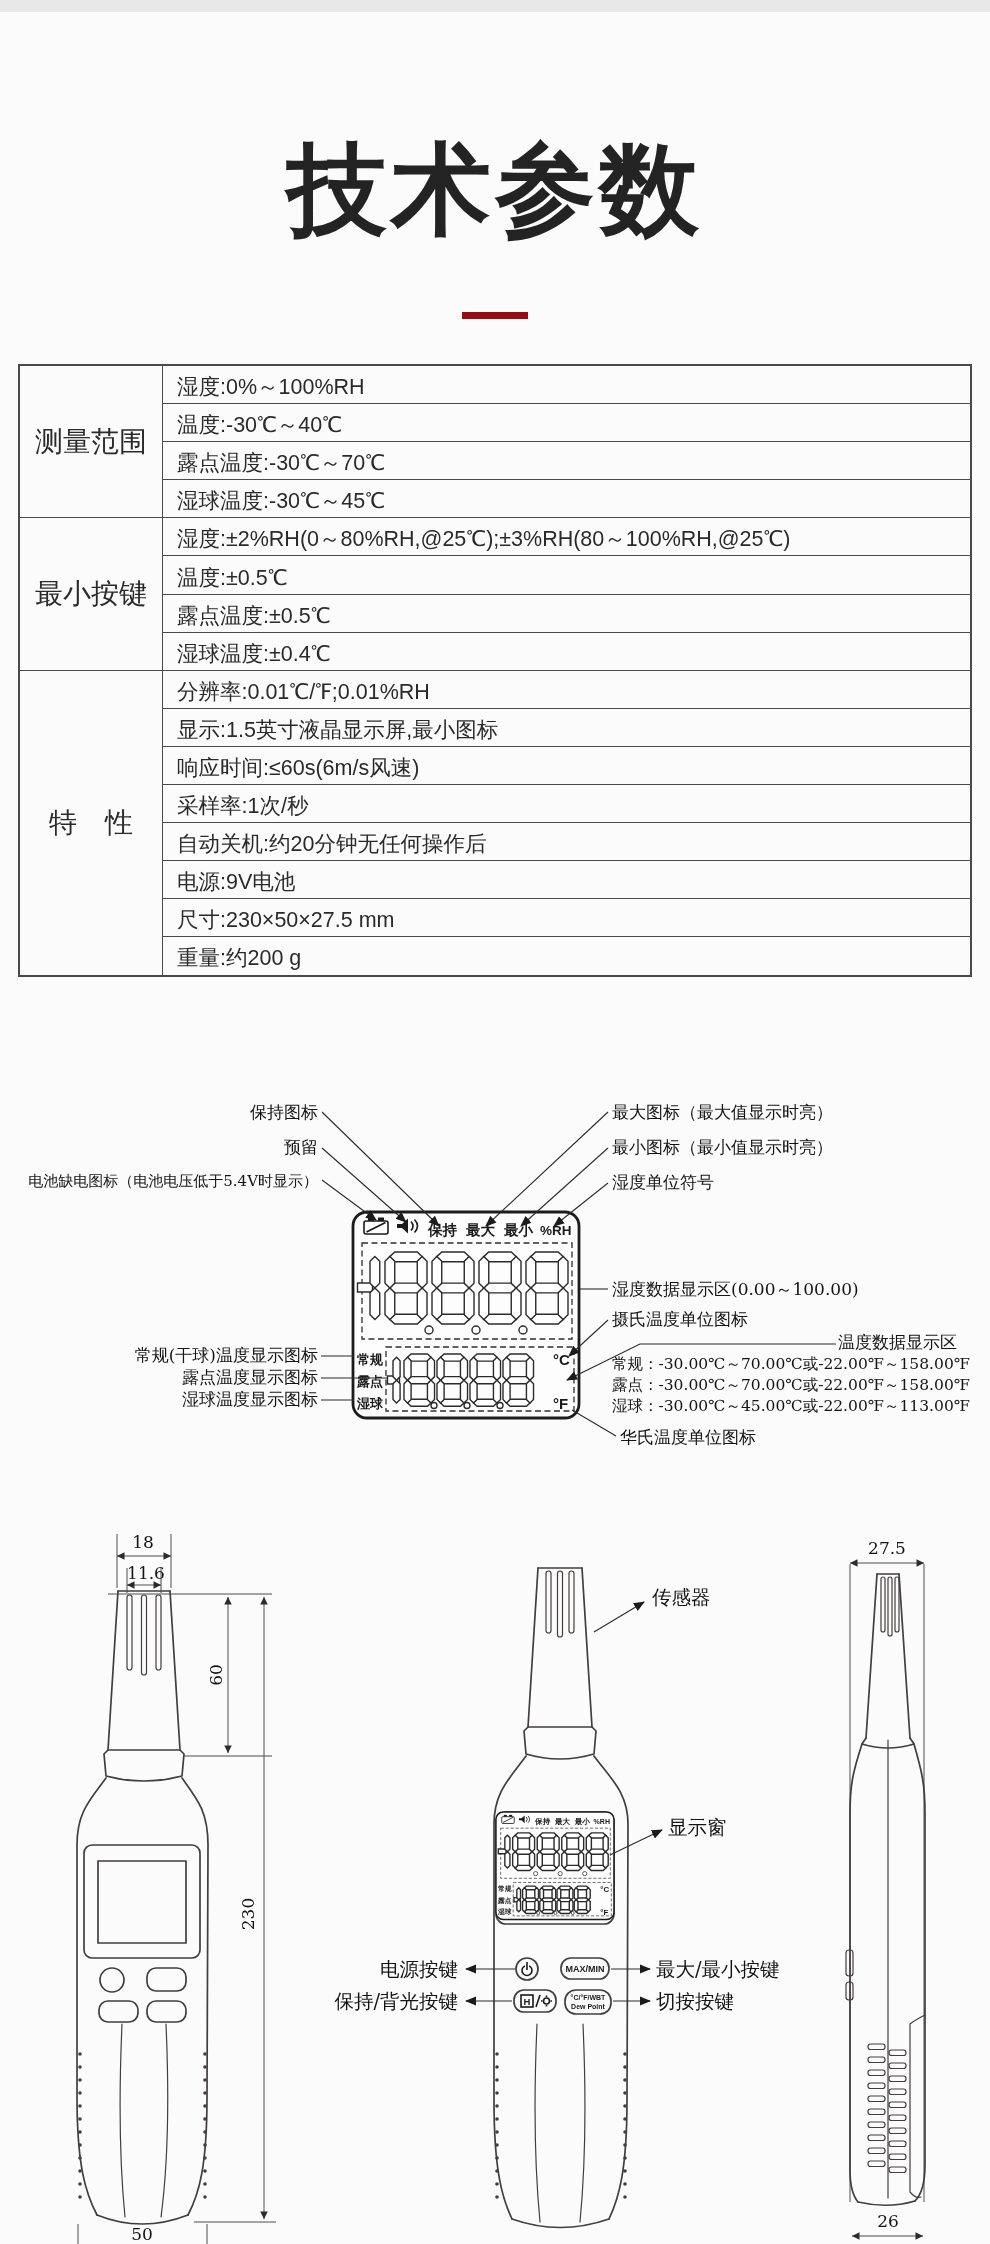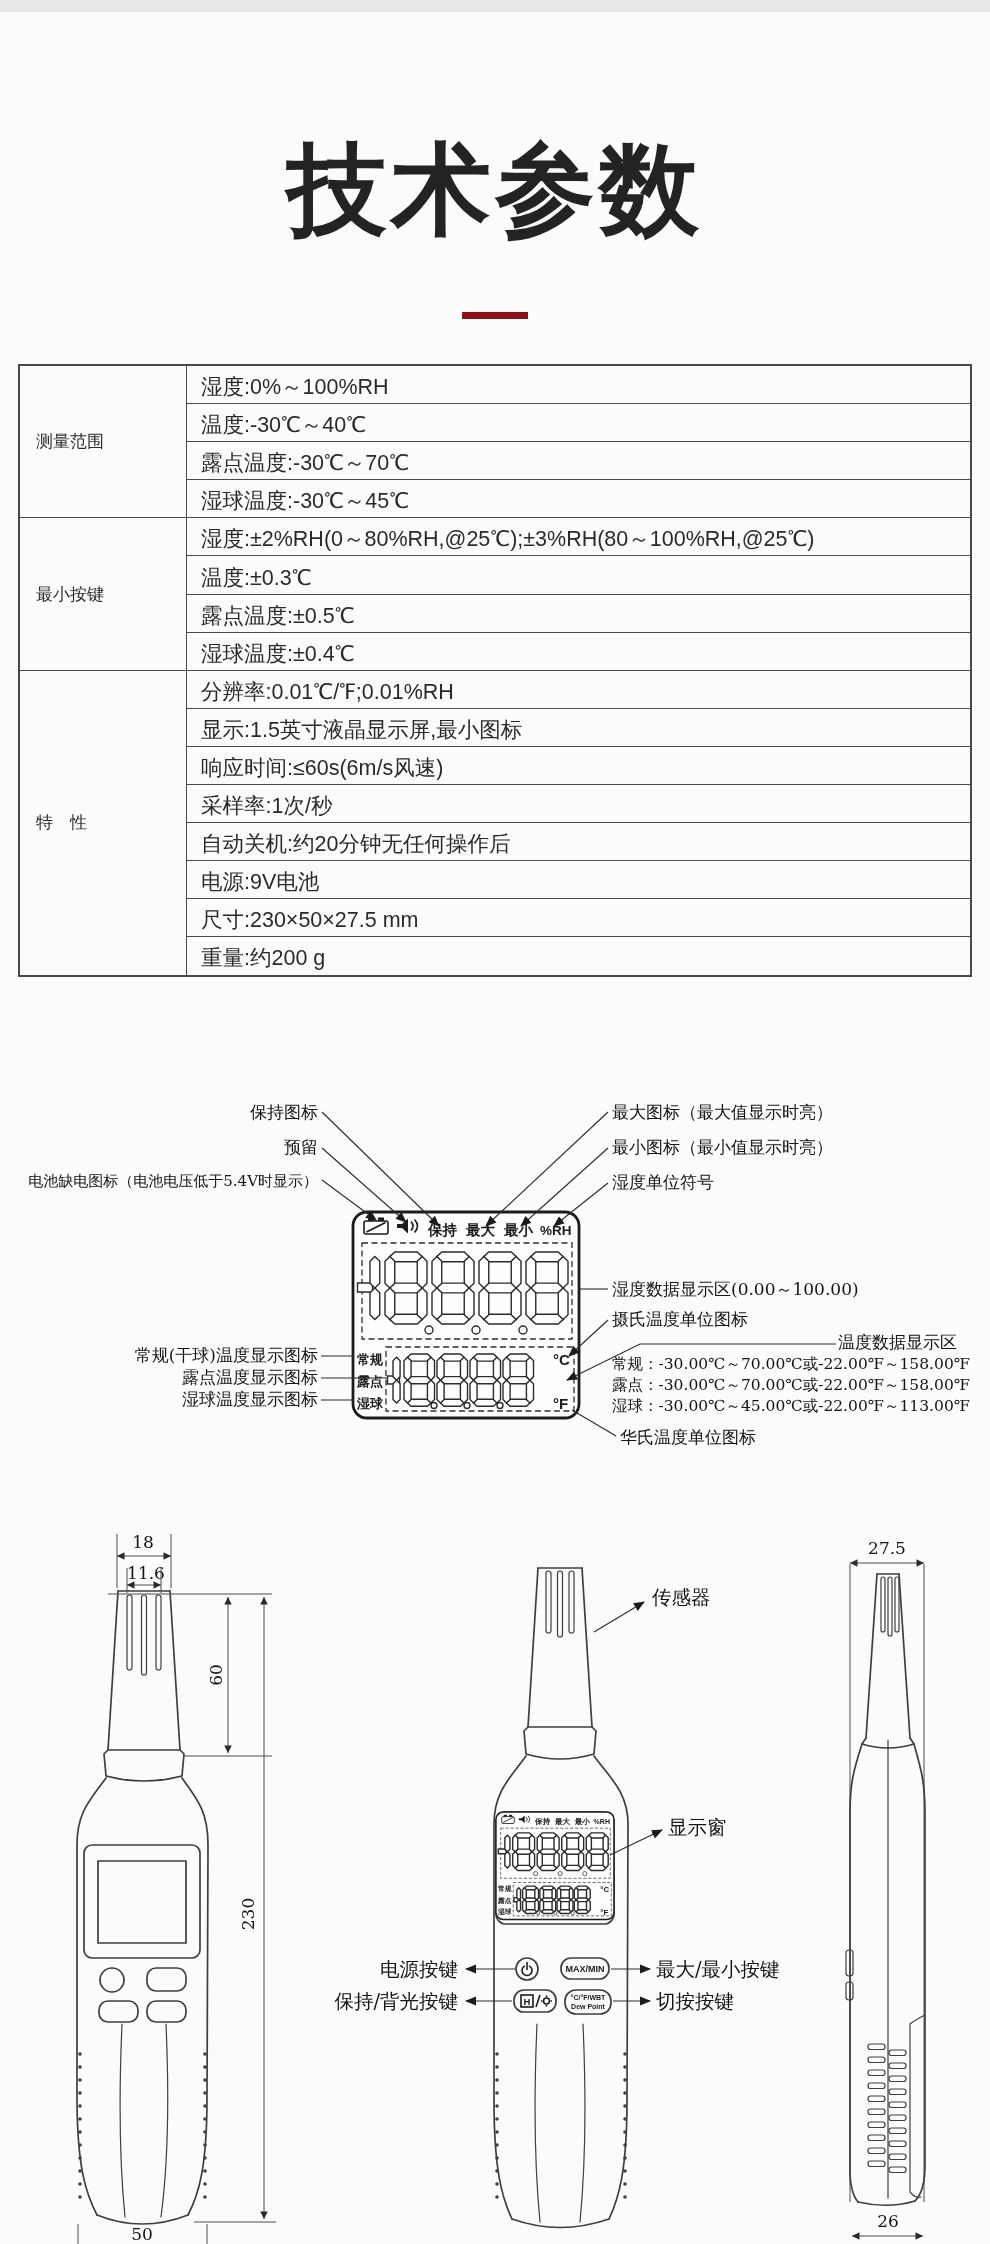--- a/index.html
+++ b/index.html
@@ -5,21 +5,21 @@
   html,body{margin:0;padding:0;background:#e8e8e8;}
   .page{position:relative;width:990px;height:2244px;background:#fcfbfb;margin:12px auto;overflow:hidden;
         font-family:"Liberation Sans",sans-serif;color:#262626;}
   .main-title{position:absolute;top:112px;left:0;width:100%;text-align:center;
         font-size:100px;font-weight:900;letter-spacing:4px;color:#232323;}
   .red-rule{position:absolute;top:300px;left:462px;width:66px;height:7px;}
   .spec-table{position:absolute;top:352px;left:18px;border-collapse:collapse;width:954px;table-layout:fixed;}
   .spec-table td{border:1.5px solid #4a4a4a;font-size:21.5px;color:#2a2a2a;height:33.1px;
         padding:4px 4px 0 14px;white-space:nowrap;overflow:hidden;}
   .spec-table{border:2.5px solid #4a4a4a;}
-  .spec-table td.lab{width:134px;padding:16px;font-size:17px;}
+  .spec-table td.lab{width:134px;text-align:center;padding:4px;font-size:28px;}
   .sec2-title{position:absolute;top:1000px;left:0;width:100%;text-align:center;
         font-size:29px;font-weight:bold;letter-spacing:2px;color:#2d2d2d;}
   svg.diagram{position:absolute;top:1060px;left:0;}
   
   .ser{font-family:"DejaVu Serif","Liberation Serif",serif;fill:#141414;}
   .cl17{font-size:17px;} .cl15{font-size:15px;} .cl16{font-size:15.5px;} .cl19{font-size:19.5px;}
   .dimt{font-size:17px;}
   .lcdt{font-weight:bold;fill:#1b1b1b;font-family:"Liberation Sans",sans-serif;}
   .cline{stroke:#2b2b2b;stroke-width:1.1;fill:none;}
   .dim{stroke:#4c4c4c;stroke-width:1;fill:none;}
@@ -54,21 +54,21 @@
           <td>露点温度:-30℃～70℃</td>
         </tr>
       <tr>
           <td>湿球温度:-30℃～45℃</td>
         </tr>
       <tr>
         <td class="lab" rowspan="4">最小按键</td>
         <td>湿度:±2%RH(0～80%RH,@25℃);±3%RH(80～100%RH,@25℃)</td>
       </tr>
       <tr>
-          <td>温度:±0.3℃</td>
+          <td>温度:±0.5℃</td>
         </tr>
       <tr>
           <td>露点温度:±0.5℃</td>
         </tr>
       <tr>
           <td>湿球温度:±0.4℃</td>
         </tr>
       <tr>
         <td class="lab" rowspan="8">特　性</td>
         <td>分辨率:0.01℃/℉;0.01%RH</td>

